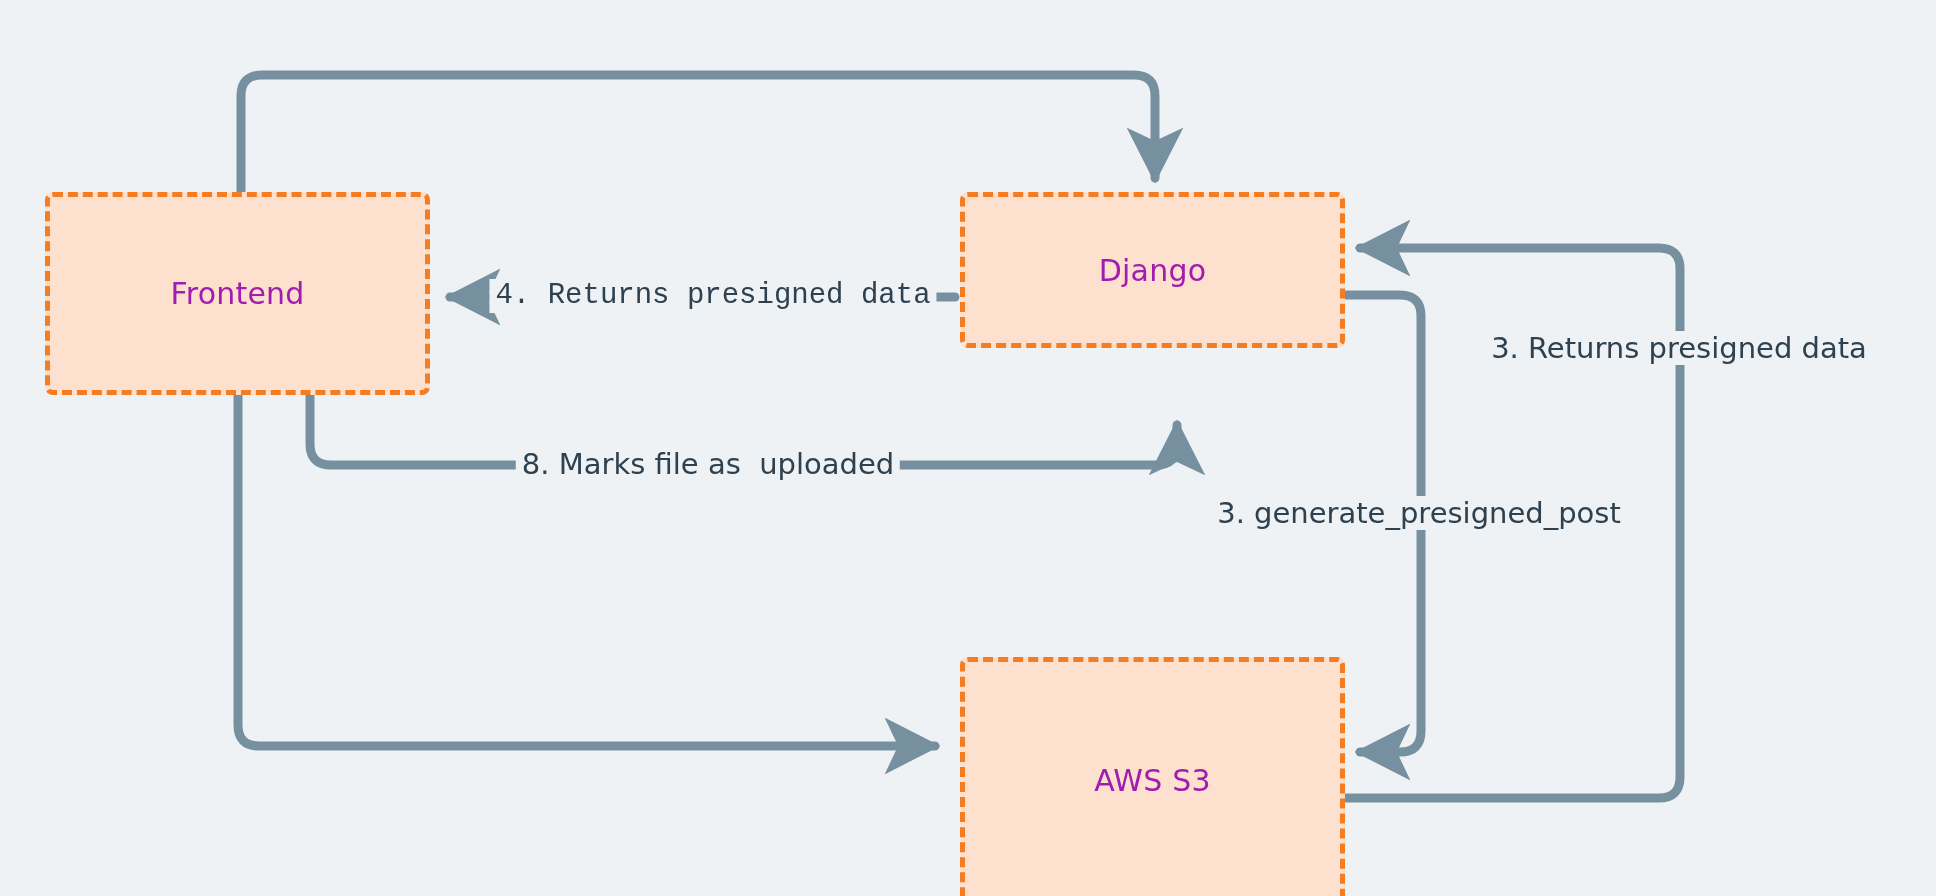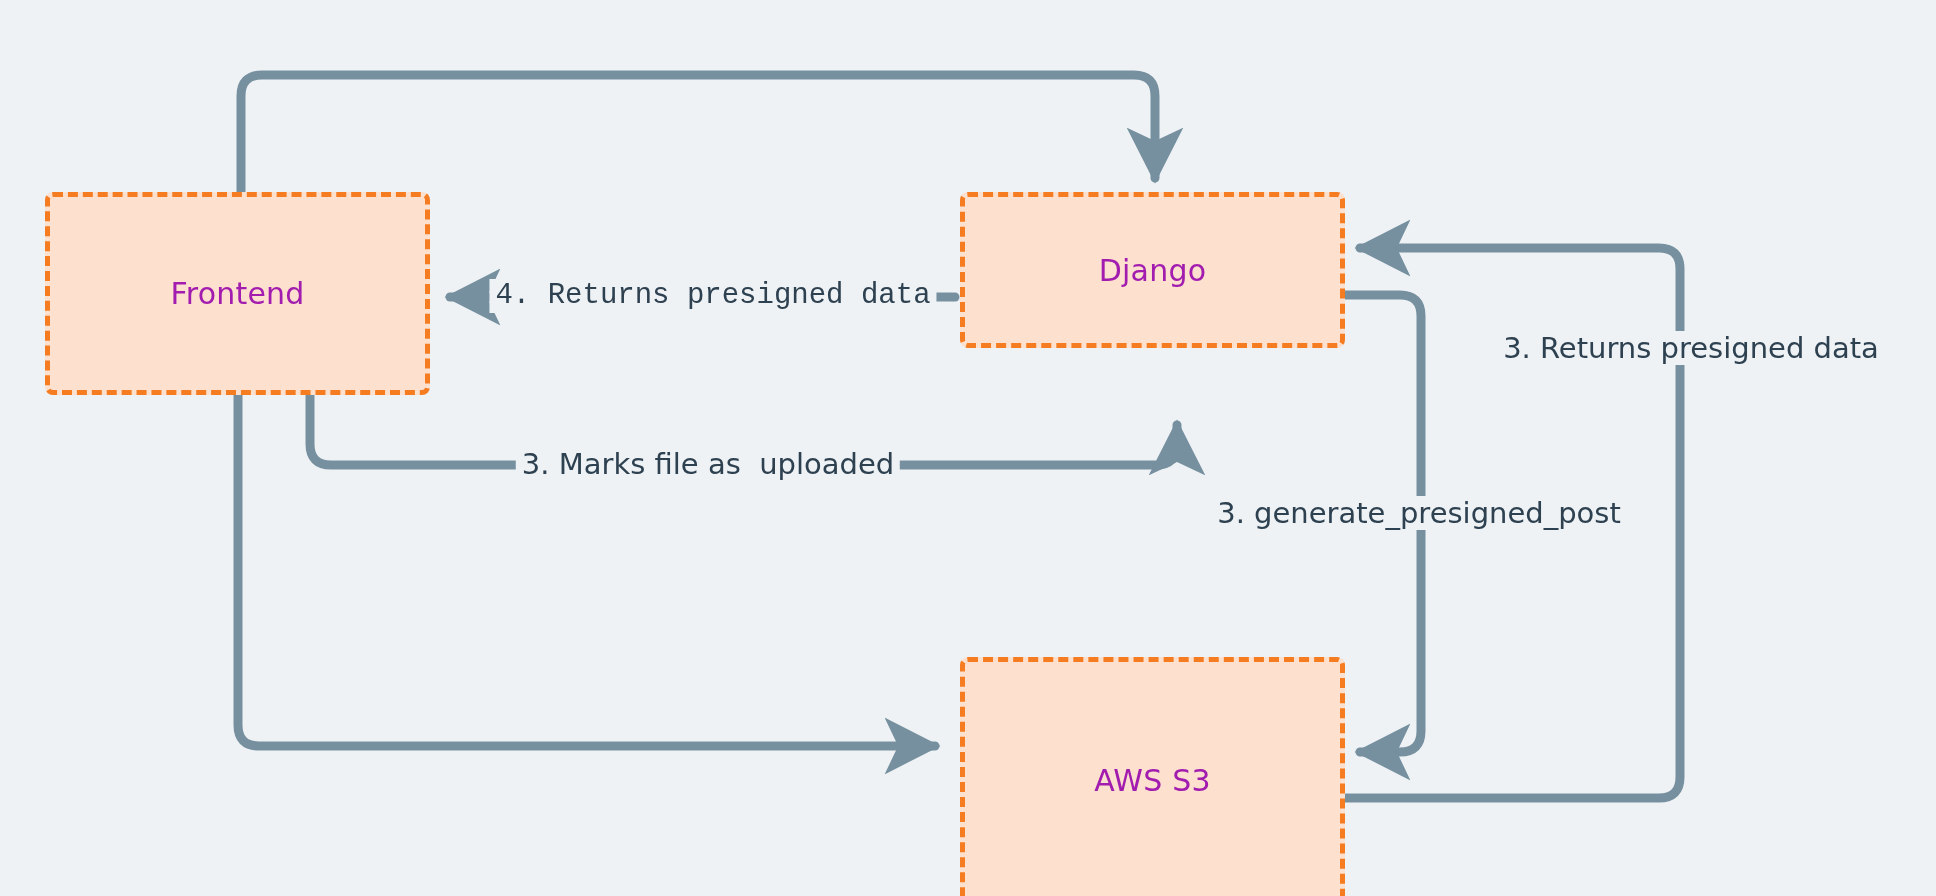--- a/index.html
+++ b/index.html
@@ -86,20 +86,20 @@
     <span class="node-label">Django</span>
   </div>
 
   <div class="node" style="left:960px; top:657px; width:385px; height:246px;">
     <span class="node-label">AWS S3</span>
   </div>
 
 
   <div class="edge-label" style="left:1419px; top:513px;">3. generate_presigned_post</div>
 
-  <div class="edge-label" style="left:1679px; top:348px;margin-left:12px;">3. Returns presigned data</div>
+  <div class="edge-label" style="left:1679px; top:348px;">3. Returns presigned data</div>
 
   <div class="edge-label" style="left:713px; top:296px;font-family:Liberation Mono, monospace;">4. Returns presigned data</div>
 
 
-  <div class="edge-label" style="left:708px; top:464px;">3. Marks file as  uploaded</div>
+  <div class="edge-label" style="left:708px; top:464px;">8. Marks file as  uploaded</div>
 
 </div>
 
 </body></html>

